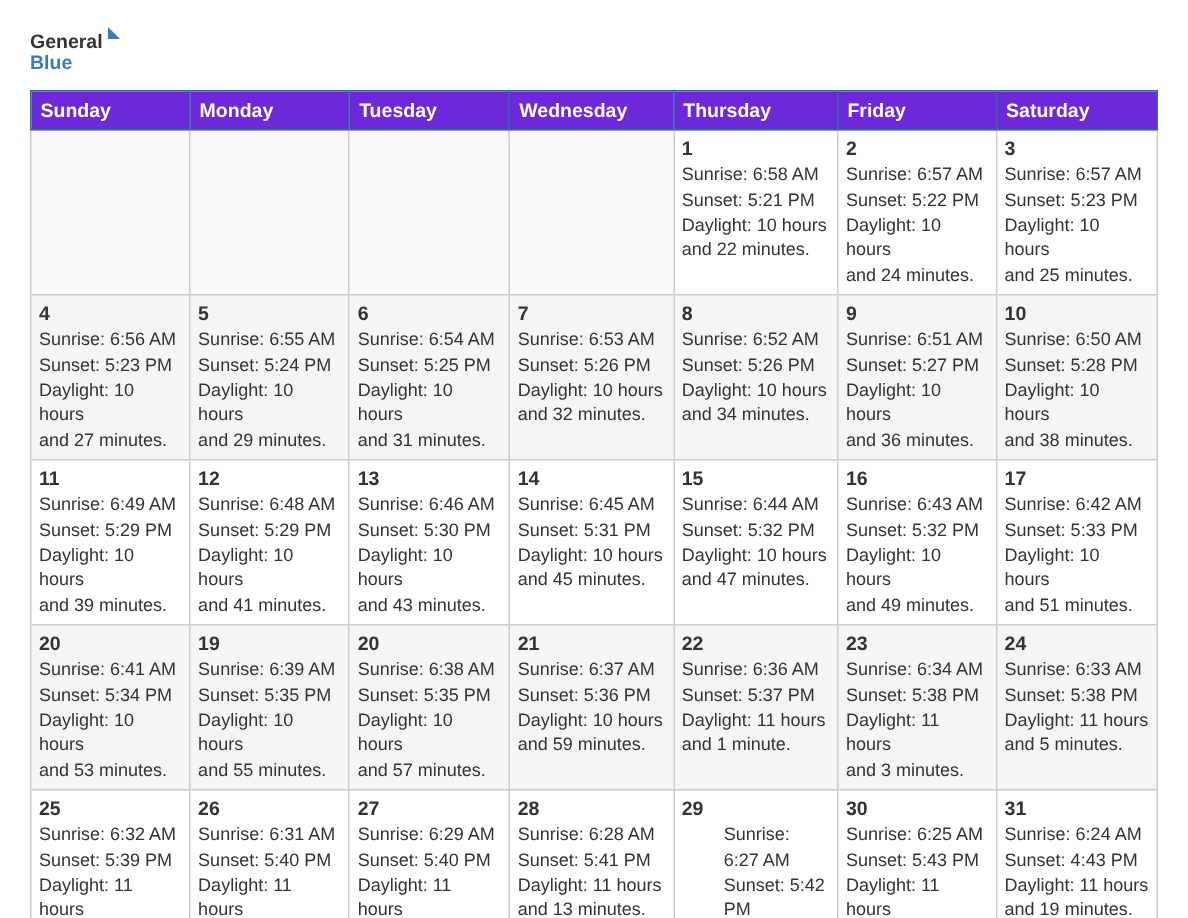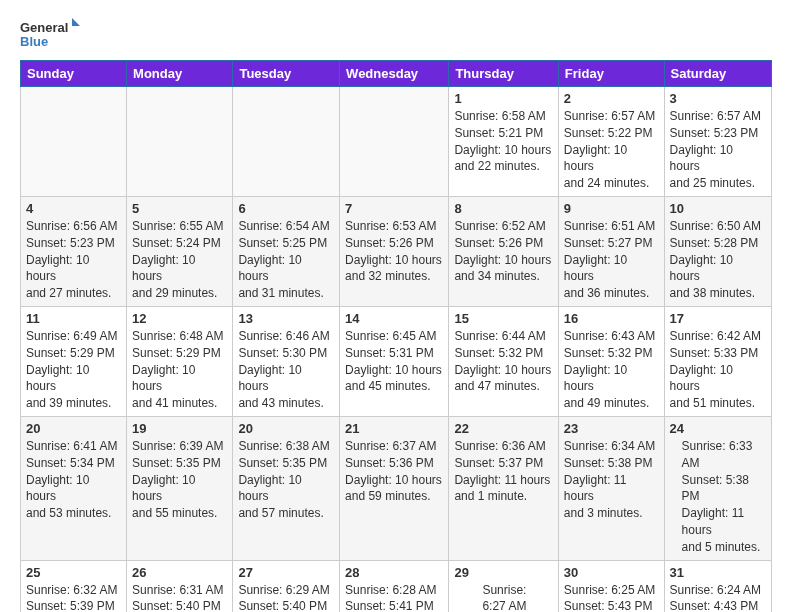--- a/index.html
+++ b/index.html
@@ -275,21 +275,21 @@
         </td>
         <td>
           <span class="day-number">23</span>
           <div class="day-info" style="white-space: pre-line;">Sunrise: 6:34 AM
 Sunset: 5:38 PM
 Daylight: 11 hours
 and 3 minutes.</div>
         </td>
         <td>
           <span class="day-number">24</span>
-          <div class="day-info" style="white-space: pre-line; margin-left: 12px;">Sunrise: 6:33 AM
+          <div class="day-info" style="white-space: pre-line;">Sunrise: 6:33 AM
 Sunset: 5:38 PM
 Daylight: 11 hours
 and 5 minutes.</div>
         </td>
       </tr>
       <tr>
         <td>
           <span class="day-number">25</span>
           <div class="day-info" style="white-space: pre-line;">Sunrise: 6:32 AM
 Sunset: 5:39 PM

